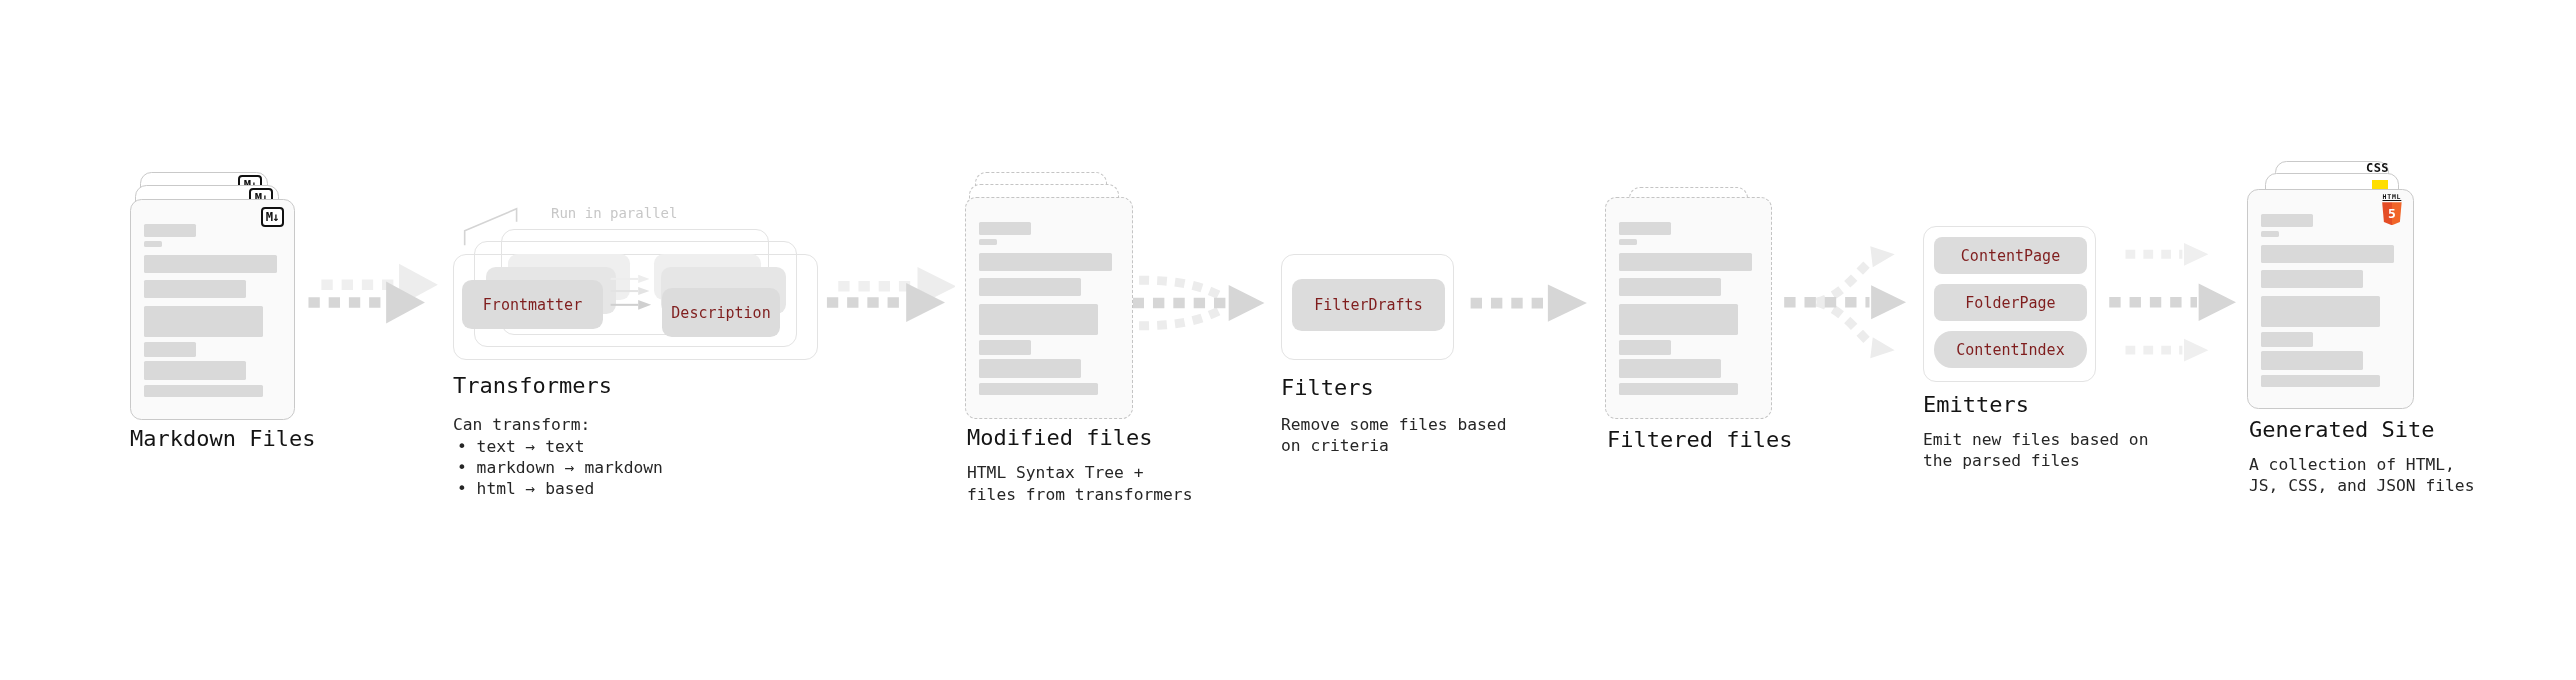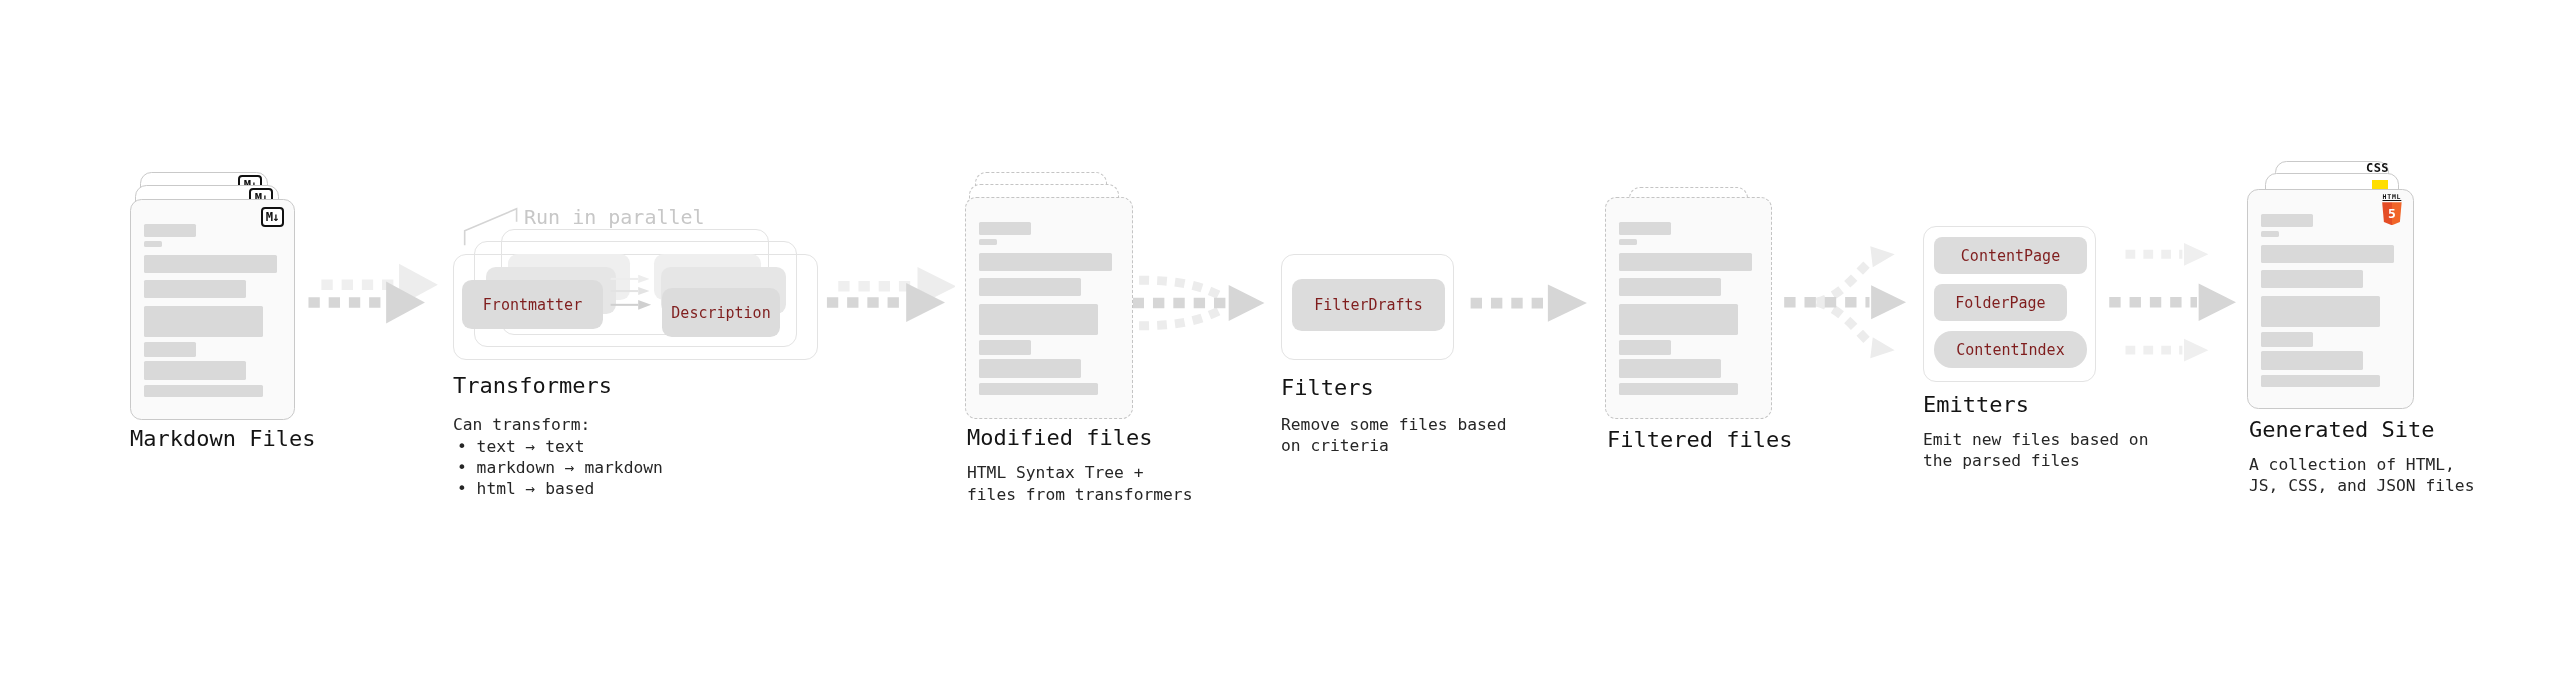--- a/index.html
+++ b/index.html
@@ -41,21 +41,21 @@
   
   .container-box{position:absolute;box-sizing:border-box;border:1.6px solid #e3e3e3;border-radius:13px;}
   .gray-box{position:absolute;box-sizing:border-box;background:#dcdcdc;border-radius:9.8px;
             display:flex;align-items:center;justify-content:center;
             font-size:15px;color:#7f1d1d;white-space:nowrap;}
   .gray-box.l2{background:#e6e6e6;}
   .gray-box.l3{background:#efefef;}
   
   .label{position:absolute;font-size:22px;color:#141414;white-space:nowrap;}
   .note{position:absolute;font-size:16.3px;color:#262626;white-space:nowrap;line-height:21px;}
-  .annotation{position:absolute;font-size:20px;color:#c7c7c7;white-space:nowrap;}
+  .annotation{position:absolute;font-size:14px;color:#c7c7c7;white-space:nowrap;margin-left:27px;}
   .arrow{position:absolute;}
 </style>
 </head>
 <body>
 
 <div class="canvas">
 
   <div>
     <div class="card" style="left:140px;top:172px;width:128px;height:221px;z-index:1">
       <div class="md-badge pos-back"><span>M↓</span></div>
@@ -186,21 +186,21 @@
     <polygon points="106,10 109,36 136,20" fill="#ececec"></polygon>
     <path d="M 40,79 C 68,86 84,108 104,128" stroke="#ececec" stroke-width="11" stroke-dasharray="12 10" fill="none"></path>
     <polygon points="106,148 109,122 136,138" fill="#ececec"></polygon>
     <line x1="0" y1="79" x2="105" y2="79" stroke="#d6d6d6" stroke-width="13" stroke-dasharray="14 11"></line>
     <polygon points="107,58 107,100 150,79" fill="#d6d6d6"></polygon>
   </svg>
 
   <div>
     <div class="container-box" style="left:1923px;top:226px;width:173px;height:156px;z-index:1"></div>
     <div class="gray-box" style="left:1934px;top:237px;width:153px;height:37px;z-index:2;border-radius:8.1px">ContentPage</div>
-    <div class="gray-box" style="left:1934px;top:284px;width:133px;height:37px;z-index:2;border-radius:8.1px">FolderPage</div>
+    <div class="gray-box" style="left:1934px;top:284px;width:153px;height:37px;z-index:2;border-radius:8.1px">FolderPage</div>
     <div class="gray-box" style="left:1934px;top:331px;width:153px;height:37px;z-index:2;border-radius:18px">ContentIndex</div>
     <div class="label" style="left:1923px;top:392px">Emitters</div>
     <div class="note" style="left:1923px;top:429px">Emit new files based on</div>
     <div class="note" style="left:1923px;top:450px">the parsed files</div>
   </div>
 
   <svg class="arrow" style="left:2109px;top:238px" width="137" height="130" viewBox="0 0 168 160">
     <line x1="20" y1="20" x2="90" y2="20" stroke="#efefef" stroke-width="11" stroke-dasharray="12 10"></line>
     <polygon points="92,6 92,34 122,20" fill="#efefef"></polygon>
     <line x1="0" y1="79" x2="108" y2="79" stroke="#d6d6d6" stroke-width="13" stroke-dasharray="14 11"></line>

